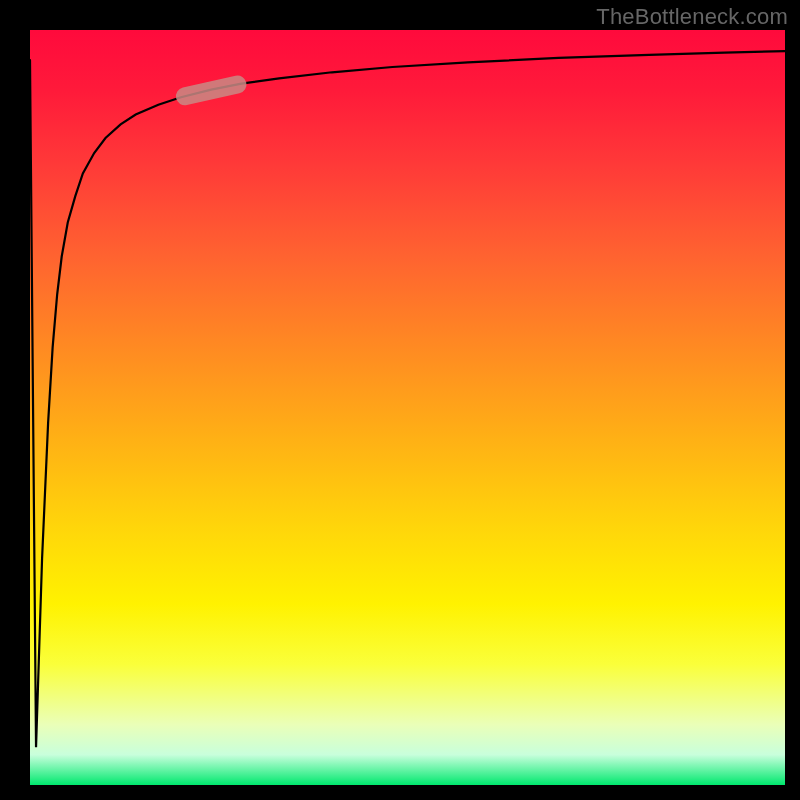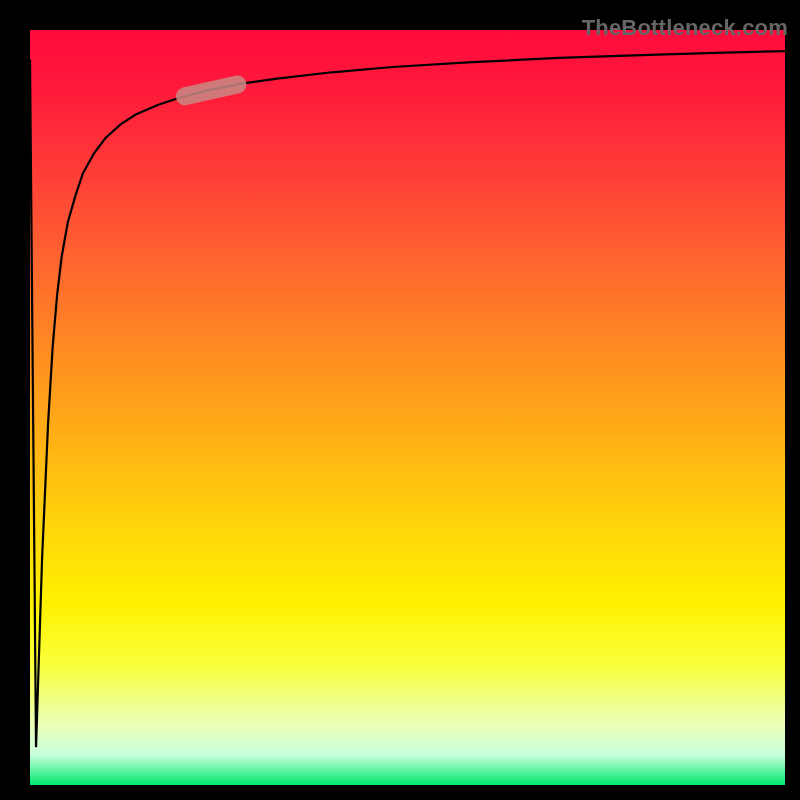--- a/index.html
+++ b/index.html
@@ -37,24 +37,23 @@
       #c8ffdc 96%,
       #00e86e 100%
     );
   }
   .watermark {
     position: absolute;
     top: 4px;
     right: 12px;
     color: #666;
     font-size: 22px;
-    font-weight: 700;
+    font-weight: 400;
     letter-spacing: 0.2px;
     user-select: none;
-    margin-top: 11px;
   }
   svg.curve {
     position: absolute;
     left: 0;
     top: 0;
     width: 755px;
     height: 755px;
     overflow: visible;
   }
   .curve-path {

